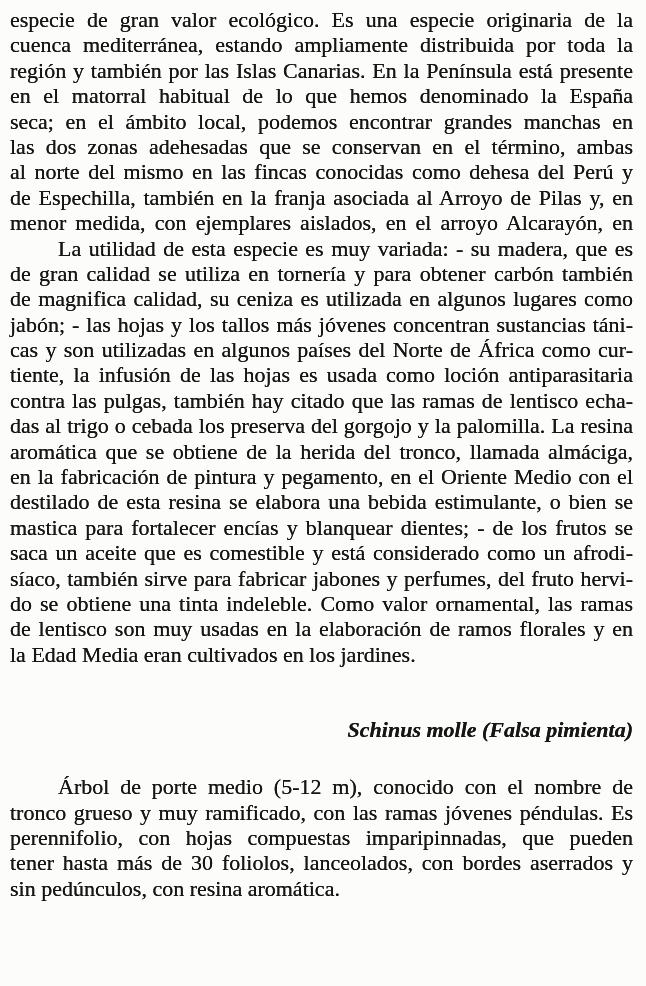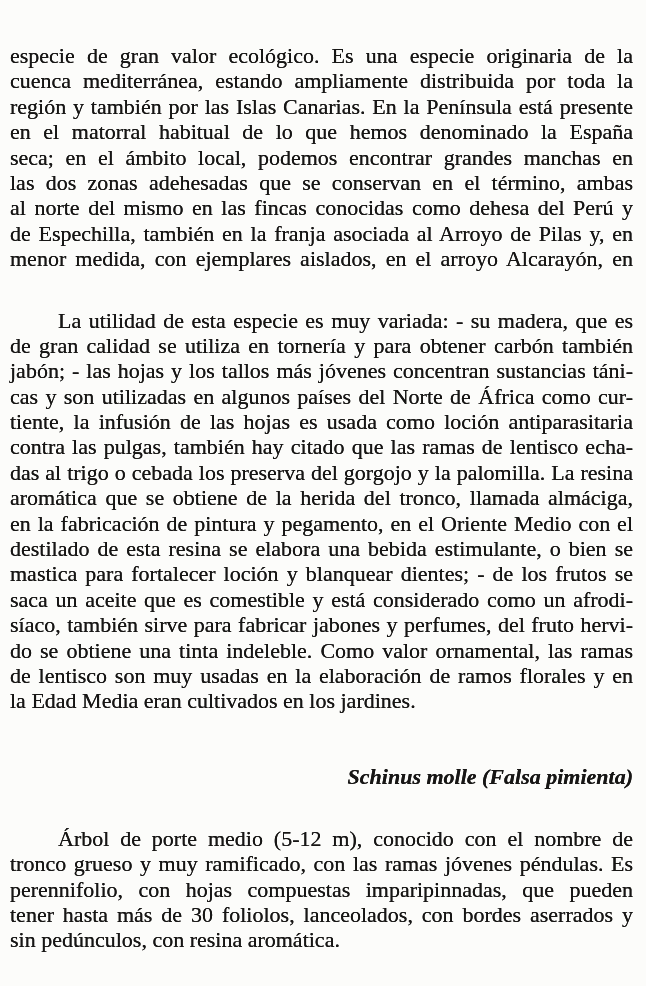--- a/index.html
+++ b/index.html
@@ -16,21 +16,20 @@
   }
   .page {
     box-sizing: border-box;
     width: 646px;
     height: 986px;
     padding: 7px 13px 0 10px;
   }
   .para {
     font-size: 22px;
     line-height: 25.4px;
-    margin-top: 36px;
   }
   .line {
     text-align: justify;
     text-align-last: justify;
     white-space: normal;
     height: 25.4px;
     overflow: visible;
     text-shadow: 0 0 0.4px currentColor; 
   }
   .line.last {
@@ -62,29 +61,30 @@
       <div class="line">seca; en el ámbito local, podemos encontrar grandes manchas en</div>
       <div class="line">las dos zonas adehesadas que se conservan en el término, ambas</div>
       <div class="line">al norte del mismo en las fincas conocidas como dehesa del Perú y</div>
       <div class="line">de Espechilla, también en la franja asociada al Arroyo de Pilas y, en</div>
       <div class="line">menor medida, con ejemplares aislados, en el arroyo Alcarayón, en</div>
     </div>
 
   <div class="para">
       <div class="line indent">La utilidad de esta especie es muy variada: - su madera, que es</div>
       <div class="line">de gran calidad se utiliza en tornería y para obtener carbón también</div>
+      <div class="line">de magnifica calidad, su ceniza es utilizada en algunos lugares como</div>
       <div class="line">jabón; - las hojas y los tallos más jóvenes concentran sustancias táni-</div>
       <div class="line">cas y son utilizadas en algunos países del Norte de África como cur-</div>
       <div class="line">tiente, la infusión de las hojas es usada como loción antiparasitaria</div>
       <div class="line">contra las pulgas, también hay citado que las ramas de lentisco echa-</div>
       <div class="line">das al trigo o cebada los preserva del gorgojo y la palomilla. La resina</div>
       <div class="line">aromática que se obtiene de la herida del tronco, llamada almáciga,</div>
       <div class="line">en la fabricación de pintura y pegamento, en el Oriente Medio con el</div>
       <div class="line">destilado de esta resina se elabora una bebida estimulante, o bien se</div>
-      <div class="line">mastica para fortalecer loción y blanquear dientes; - de los frutos se</div>
+      <div class="line">mastica para fortalecer encías y blanquear dientes; - de los frutos se</div>
       <div class="line">saca un aceite que es comestible y está considerado como un afrodi-</div>
       <div class="line">síaco, también sirve para fabricar jabones y perfumes, del fruto hervi-</div>
       <div class="line">do se obtiene una tinta indeleble. Como valor ornamental, las ramas</div>
       <div class="line">de lentisco son muy usadas en la elaboración de ramos florales y en</div>
       <div class="line last">la Edad Media eran cultivados en los jardines.</div>
     </div>
 
   <div class="heading">Schinus molle (Falsa pimienta)</div>
 
   <div class="para">

